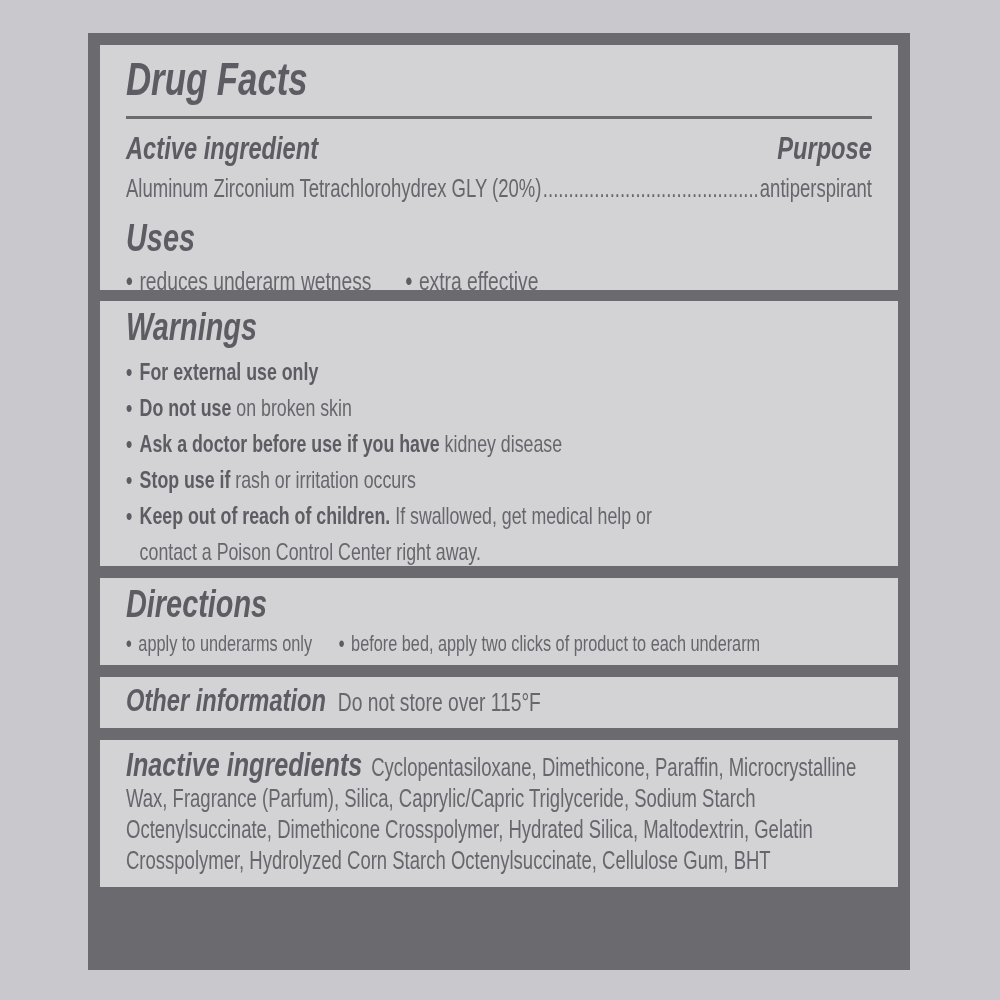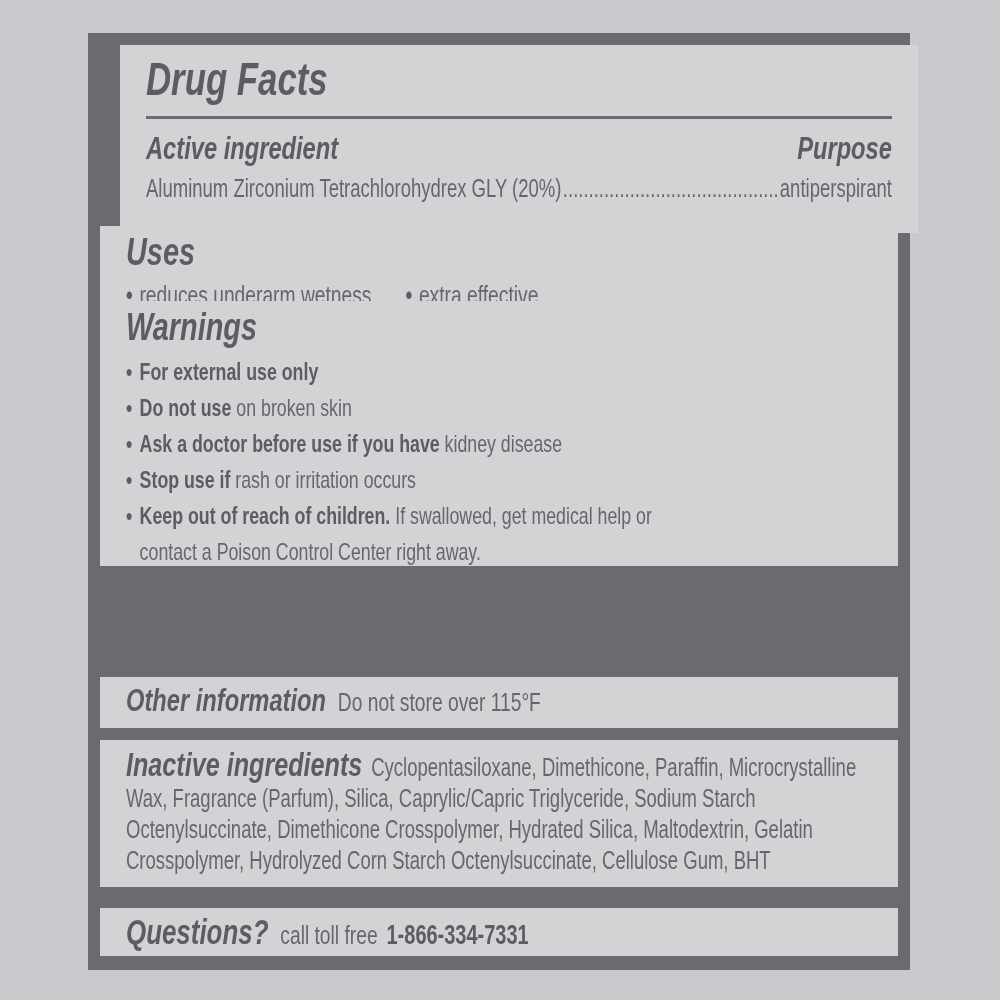--- a/index.html
+++ b/index.html
@@ -27,22 +27,22 @@
     box-sizing: border-box;
     padding: 4px 26px;
     overflow: hidden;
   }
   
   .cond {
     width: 1008px;
     transform: scaleX(0.74);
     transform-origin: 0 0;
   }
-  .p-title   { top: 12px;  height: 188px; margin-left: 20px; }
-  .p-uses    { top: 179px; height: 78px; margin-top: 14px;  }
+  .p-title   { top: 12px;  height: 188px; }
+  .p-uses    { top: 179px; height: 78px;  }
   .p-warn    { top: 268px; height: 265px; }
   .p-dir     { top: 545px; height: 87px;  }
   .p-other   { top: 644px; height: 51px; text-align: right;  }
   .p-inact   { top: 707px; height: 147px; }
   .p-quest   { top: 875px; height: 48px;  }
 
   .h-xl {
     font-style: italic; font-weight: 700;
     font-size: 47px; line-height: 1.12;
     color: var(--heading, #5d5c62);
@@ -173,39 +173,39 @@
           <span class="wtext"><b>Stop use if</b><span> rash or irritation occurs</span></span>
         </div>
         <div class="wrow">
           <span class="bdot">•</span>
           <span class="wtext"><b>Keep out of reach of children.</b><span>  If swallowed, get medical help or</span><br><span>contact a Poison Control Center right away.</span></span>
         </div>
       </div>
     </div>
   </section>
 
+  <section class="panel p-dir">
+    <div class="cond">
+      <h2 class="h-lg">Directions</h2>
+      <div class="inline-bullets dir-b">
+        <span class="ib dir-gap"><span class="bdot">•</span><span>apply to underarms only</span></span>
+        <span class="ib"><span class="bdot">•</span><span>before bed, apply two clicks of product to each underarm</span></span>
+      </div>
+    </div>
+  </section>
 
   <section class="panel p-other">
     <div class="cond">
       <div class="row-baseline" style="margin-top:2px;">
         <span class="h-md gap16">Other information</span>
         <span class="body26">Do not store over 115°F</span>
       </div>
     </div>
   </section>
 
   <section class="panel p-inact">
     <div class="cond">
       <p class="ip"><span class="h-md ih">Inactive ingredients</span><span>Cyclopentasiloxane, Dimethicone, Paraffin, Microcrystalline Wax, Fragrance (Parfum), Silica, Caprylic/Capric Triglyceride, Sodium Starch Octenylsuccinate, Dimethicone Crosspolymer, Hydrated Silica, Maltodextrin, Gelatin Crosspolymer, Hydrolyzed Corn Starch Octenylsuccinate, Cellulose Gum, BHT</span></p>
     </div>
   </section>
 
-  <section class="panel p-quest">
-    <div class="cond">
-      <div class="row-baseline" style="margin-top:1px;">
-        <span class="h-md q-head gap16">Questions?</span>
-        <span class="body26 gap12">call toll free</span>
-        <span class="q-phone">1-866-334-7331</span>
-      </div>
-    </div>
-  </section>
 
 </div>
 
 </body></html>

